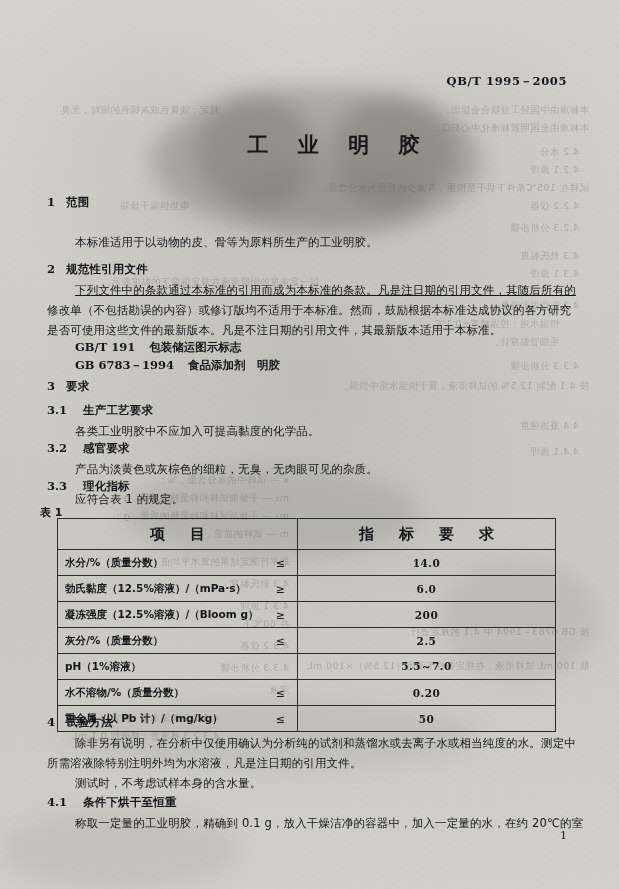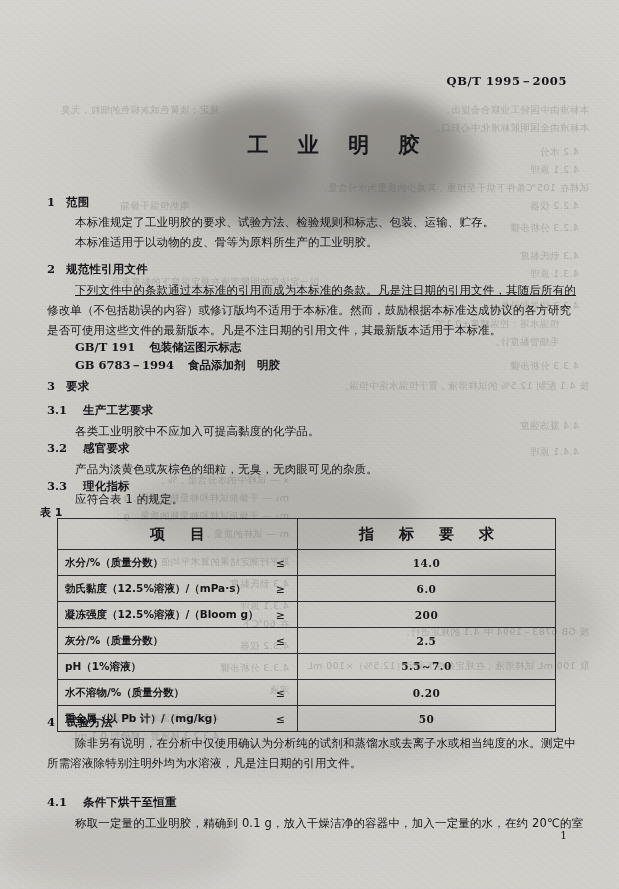--- a/index.html
+++ b/index.html
@@ -239,21 +239,20 @@
       <div class="bl" style="left: 30px; top: 626px;">按 GB 6783－1994 中 4.1 的规定进行。</div>
     </div>
 
   <div class="content">
 
     <div class="hdr-std">QB/T 1995－2005</div>
 
     <div class="doc-title">工 业 明 胶</div>
 
     <div class="sec-h" style="left:47px; top:195px;"><span class="sec-num num">1</span><span class="sec-txt">范围</span></div>
-    <div class="para" style="left:75px; top:212px;">本标准规定了工业明胶的要求、试验方法、检验规则和标志、包装、运输、贮存。</div>
     <div class="para" style="left:75px; top:232px;">本标准适用于以动物的皮、骨等为原料所生产的工业明胶。</div>
 
     <div class="sec-h" style="left:47px; top:262px;"><span class="sec-num num">2</span><span class="sec-txt">规范性引用文件</span></div>
     <div class="para" style="left:75px; top:280px;text-decoration:underline;">下列文件中的条款通过本标准的引用而成为本标准的条款。凡是注日期的引用文件，其随后所有的</div>
     <div class="para" style="left:47px; top:300px;">修改单（不包括勘误的内容）或修订版均不适用于本标准。然而，鼓励根据本标准达成协议的各方研究</div>
     <div class="para" style="left:47px; top:320px;">是否可使用这些文件的最新版本。凡是不注日期的引用文件，其最新版本适用于本标准。</div>
 
     <div class="ref" style="left:75px; top:340px;"><span>GB/T 191</span><span class="cn" style="margin-left:14px;">包装储运图示标志</span></div>
     <div class="ref" style="left:75px; top:358px;"><span>GB 6783－1994</span><span class="cn" style="margin-left:14px;">食品添加剂　明胶</span></div>
 
@@ -309,20 +308,21 @@
           <tr>
             <td class="item"><span>重金属（以 Pb 计）/（mg/kg）</span><span class="op">≤</span></td>
             <td class="val">50</td>
           </tr>
         </tbody>
     </table>
 
     <div class="sec-h" style="left:47px; top:715px;"><span class="sec-num num">4</span><span class="sec-txt">试验方法</span></div>
     <div class="para" style="left:75px; top:733px;">除非另有说明，在分析中仅使用确认为分析纯的试剂和蒸馏水或去离子水或相当纯度的水。测定中</div>
     <div class="para" style="left:47px; top:753px;">所需溶液除特别注明外均为水溶液，凡是注日期的引用文件。</div>
+    <div class="para" style="left:75px; top:773px;">测试时，不考虑试样本身的含水量。</div>
 
     <div class="sec-h" style="left:47px; top:795px;"><span class="sec-num num">4.1</span><span class="sec-txt sub">条件下烘干至恒重</span></div>
     <div class="para" style="left:75px; top:813px;">称取一定量的工业明胶，精确到 0.1 g，放入干燥洁净的容器中，加入一定量的水，在约 20℃的室</div>
 
     <div class="pageno">1</div>
 
   </div>
 </div>
 
 </body></html>

